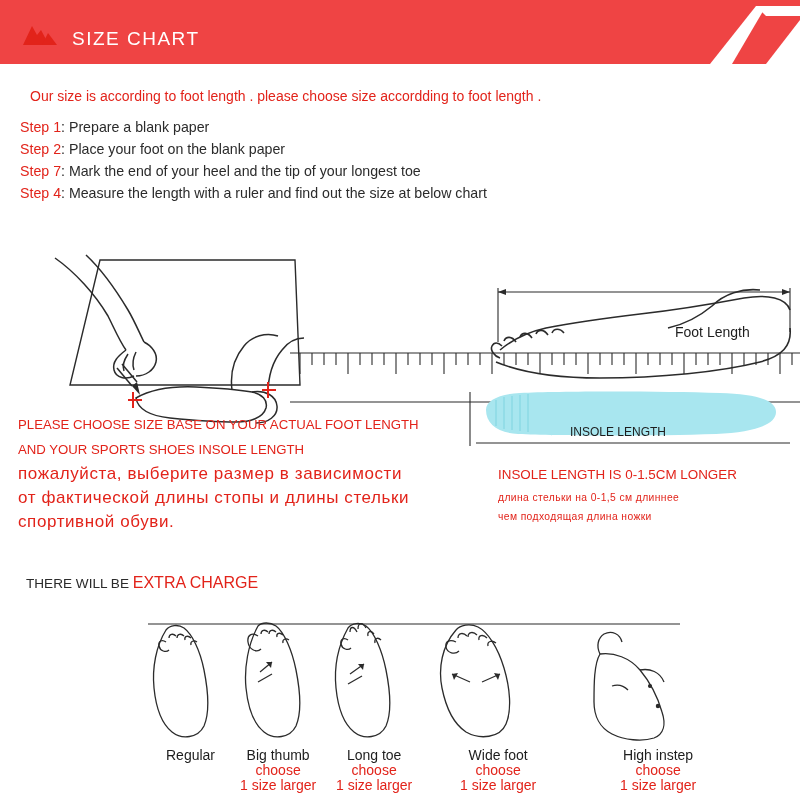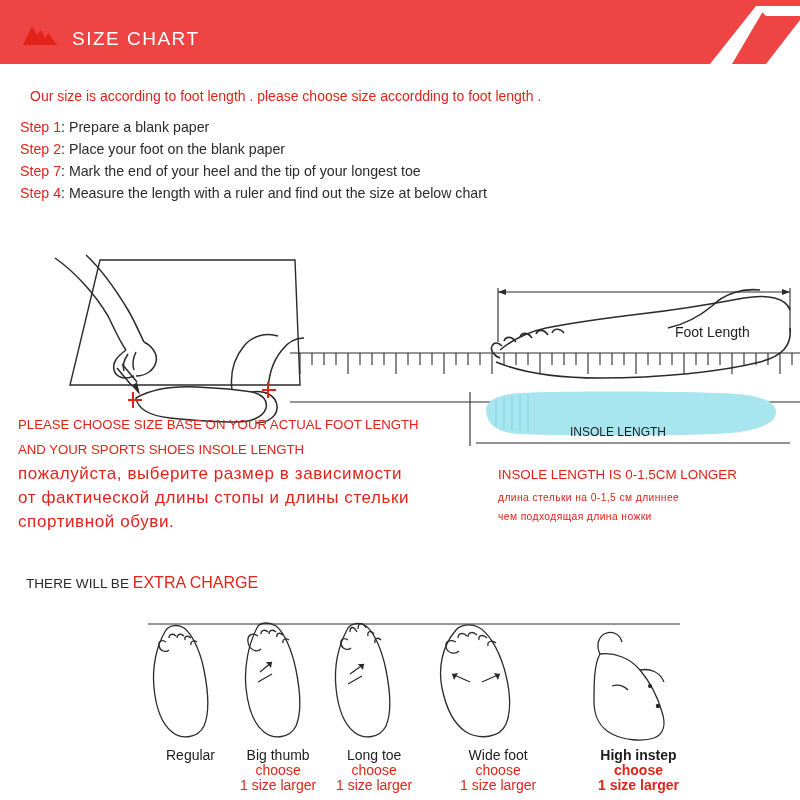--- a/index.html
+++ b/index.html
@@ -376,18 +376,18 @@
     <div class="red">choose</div>
     <div class="red">1 size larger</div>
   </div>
 
   <div class="cap" style="left:460px;top:0;">
     <div>Wide foot</div>
     <div class="red">choose</div>
     <div class="red">1 size larger</div>
   </div>
 
-  <div class="cap" style="left:598px;top:0;font-weight:bold;">
+  <div class="cap" style="left:620px;top:0;">
     <div>High instep</div>
     <div class="red">choose</div>
     <div class="red">1 size larger</div>
   </div>
 </div>
 
 </body></html>

